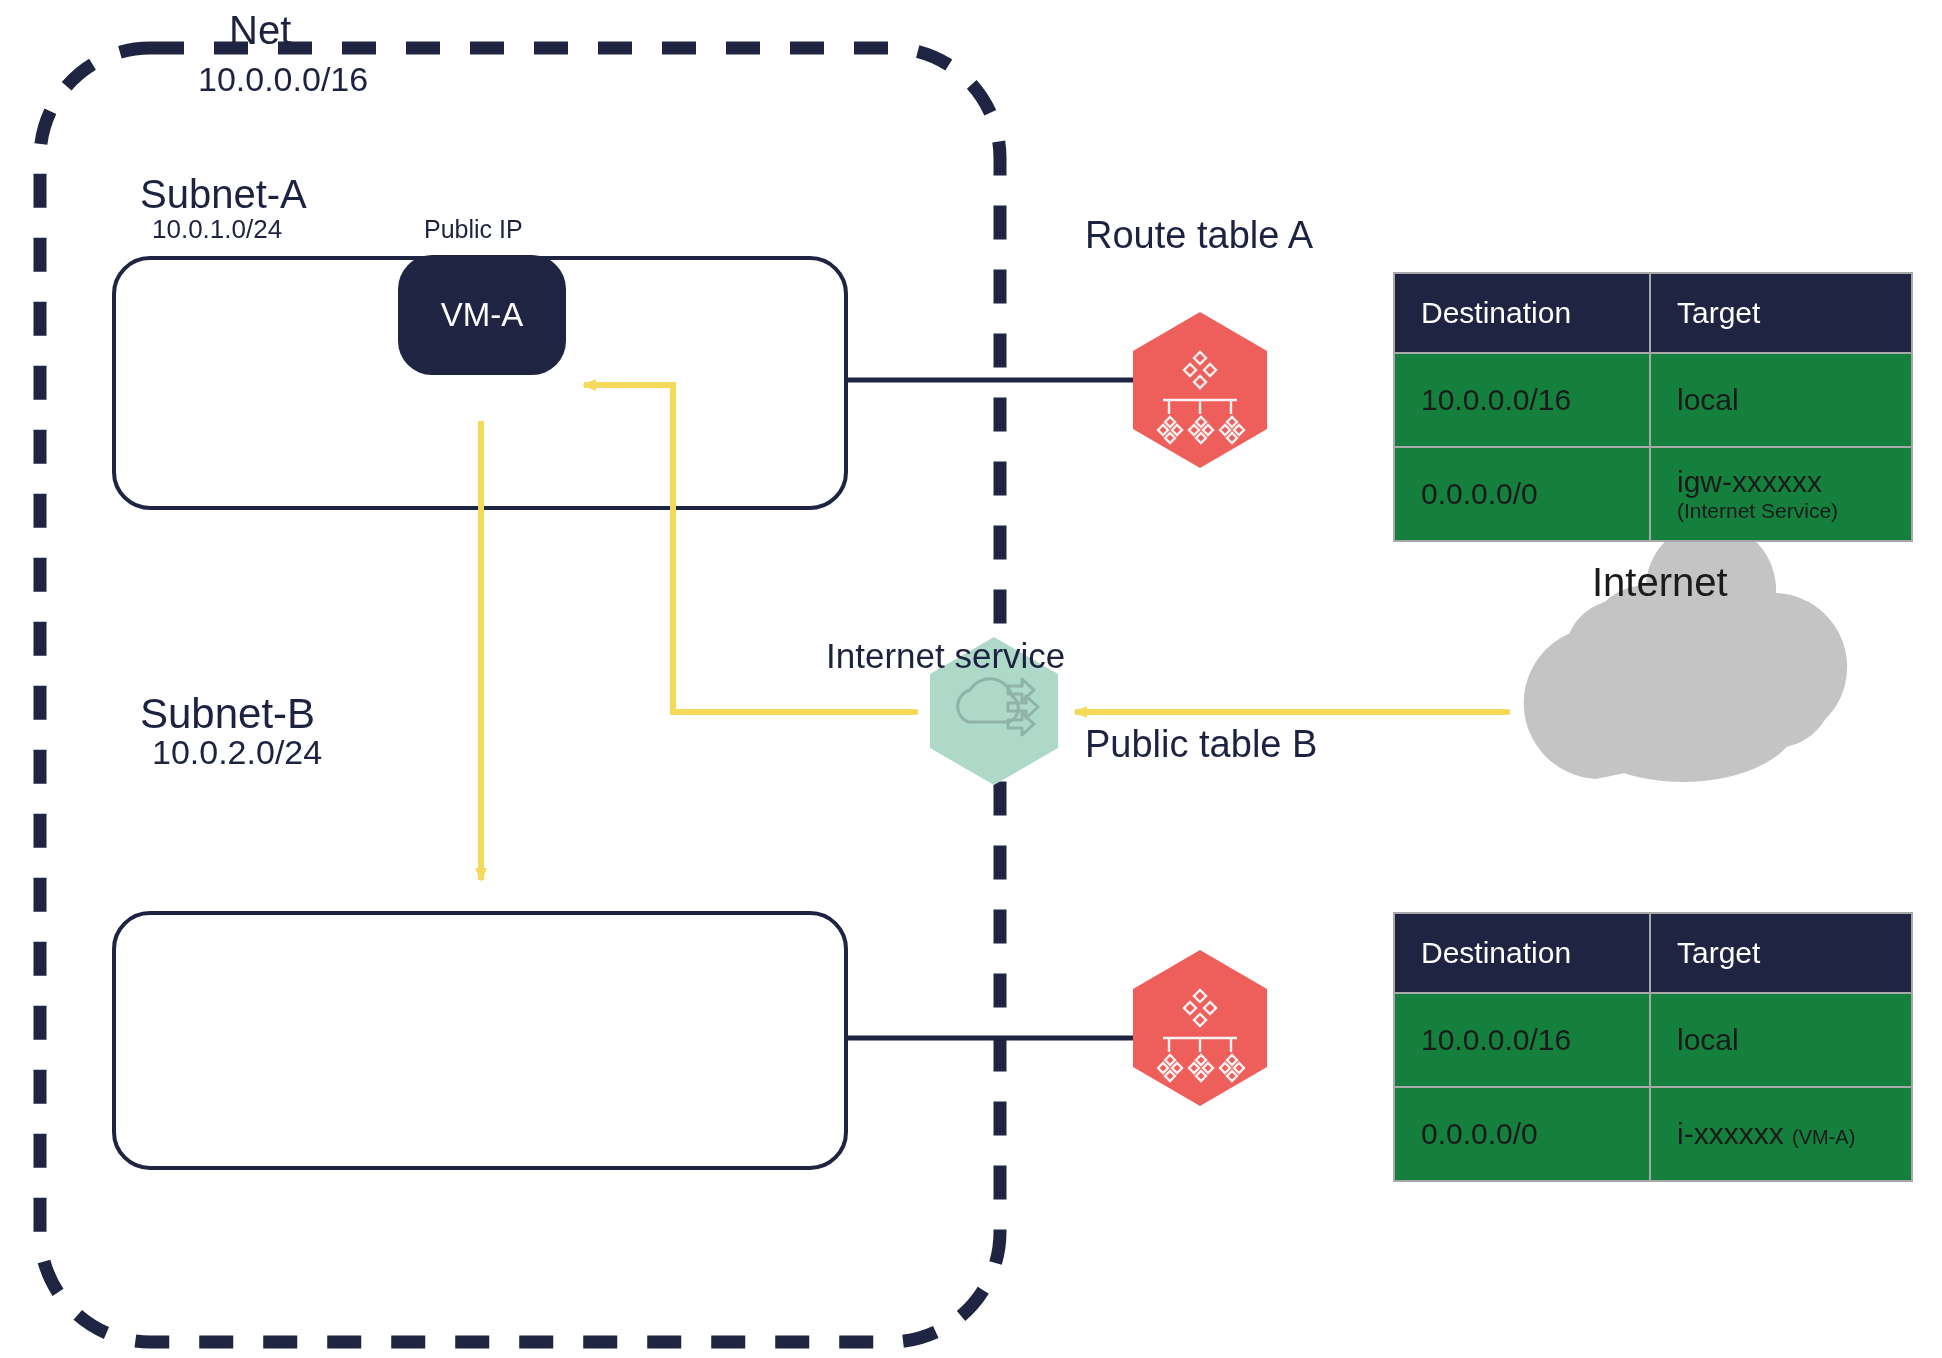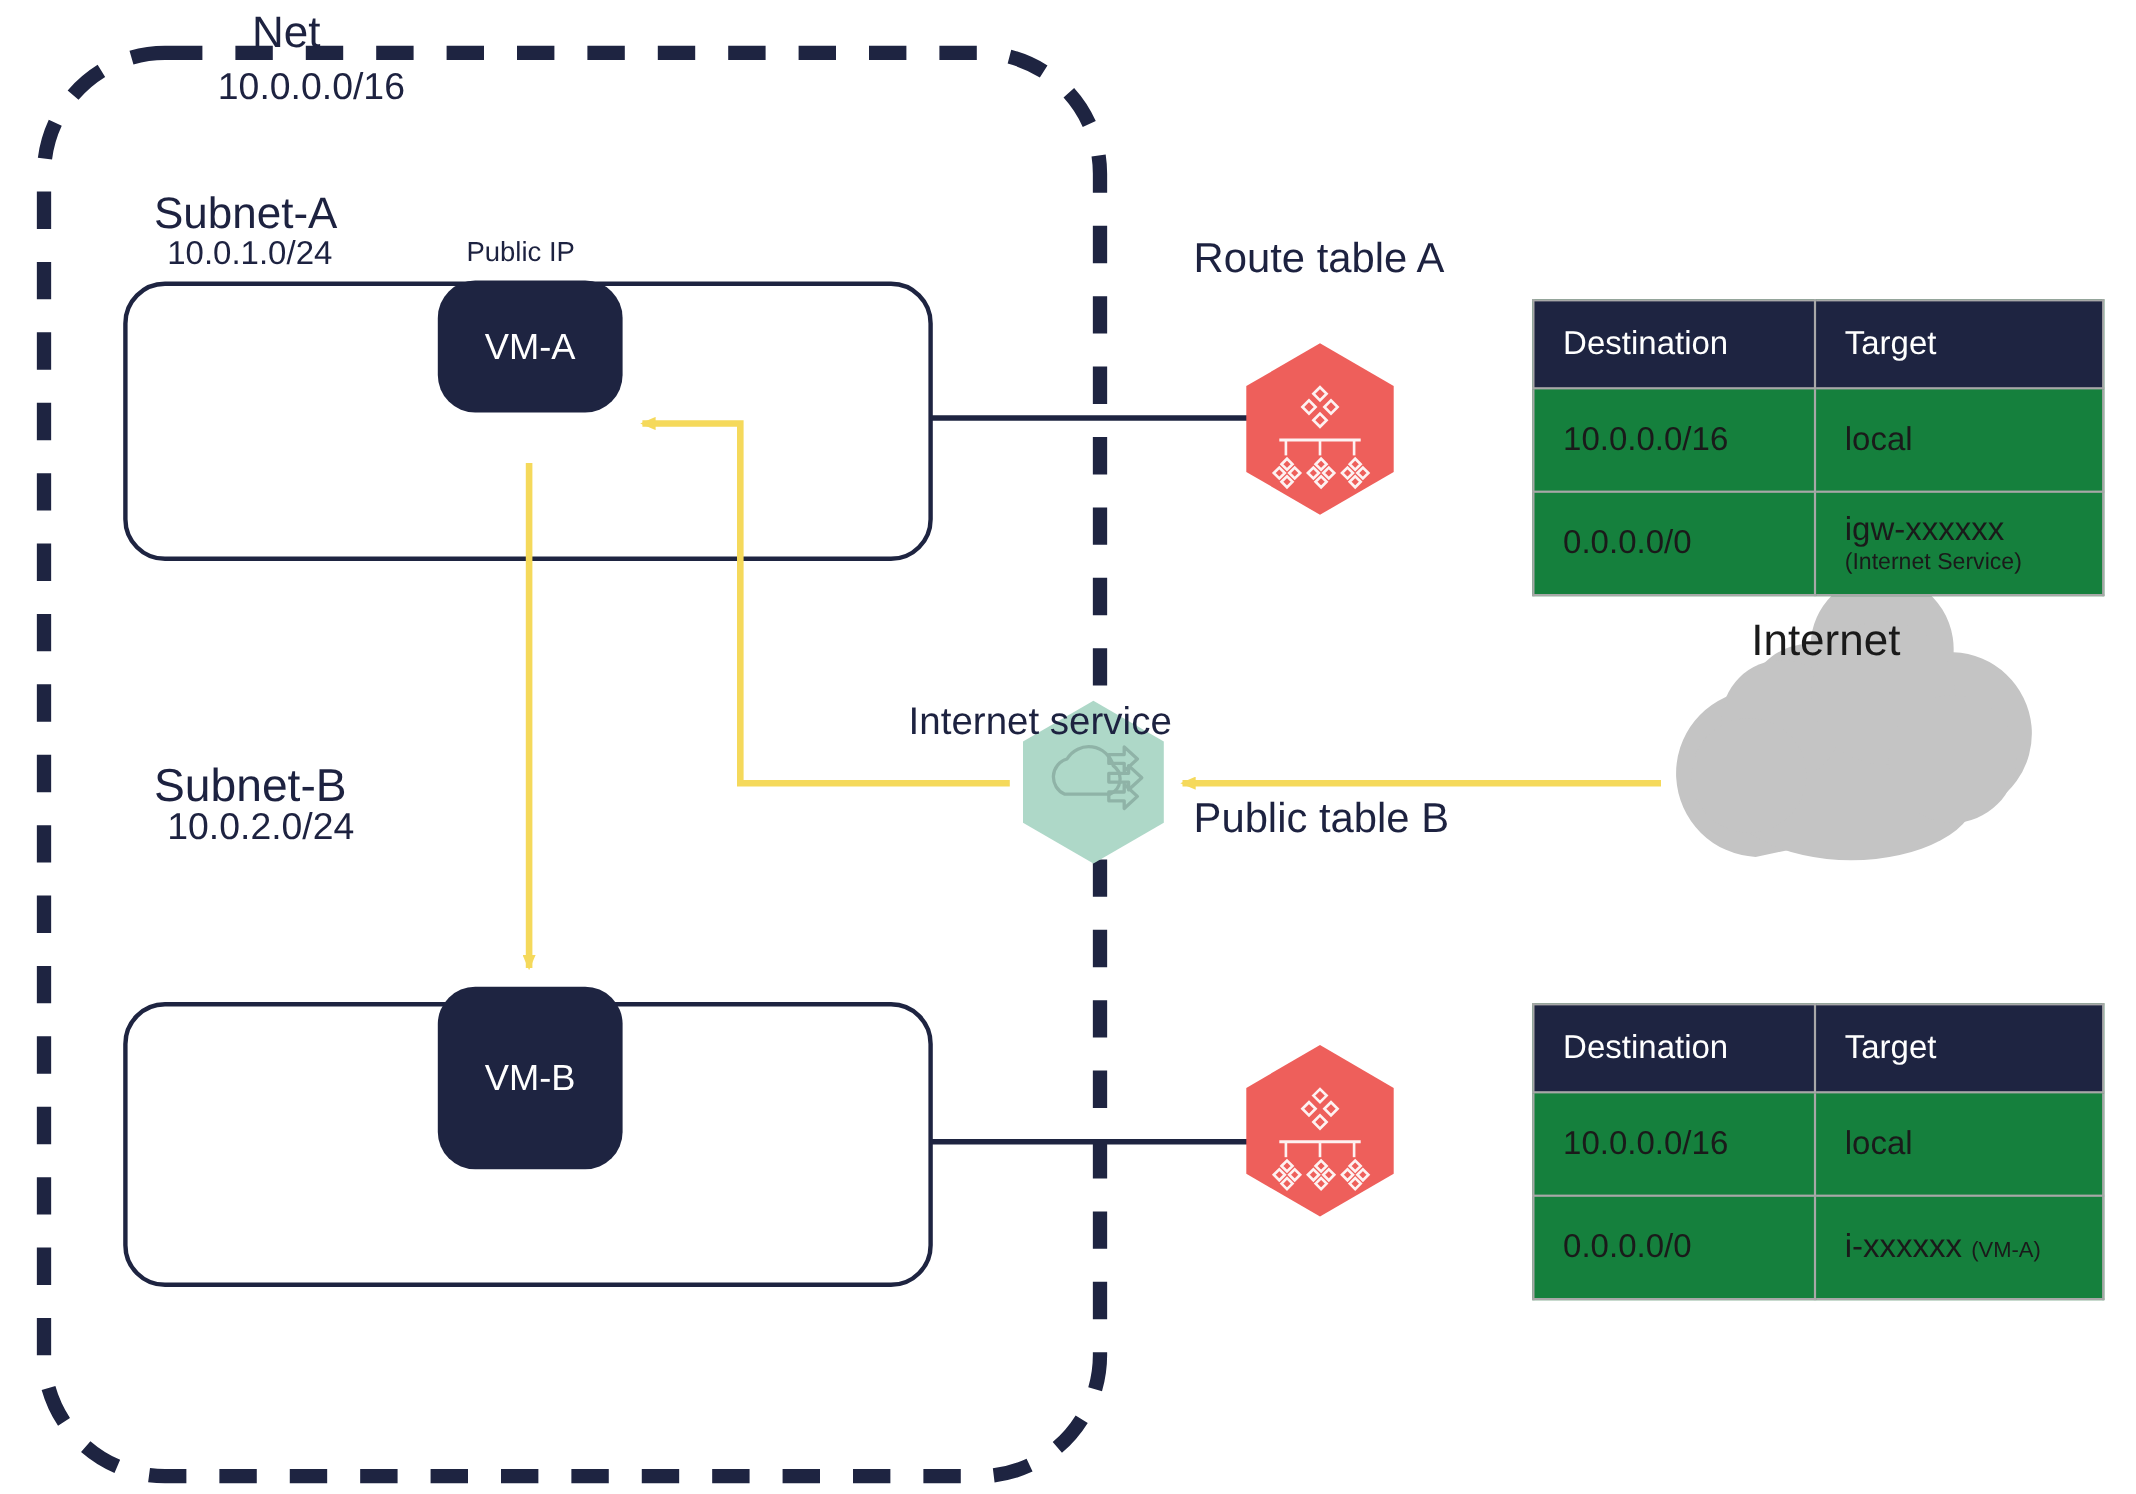--- a/index.html
+++ b/index.html
@@ -30,21 +30,21 @@
   }
   .lbl {
     position: absolute;
     white-space: nowrap;
     color: #1d2240;
     font-family: "Liberation Sans", sans-serif;
   }
   .net-title   { font-size: 40px; left: 205px; top: 8px; margin-left: 24px; }
   .net-cidr    { font-size: 34px; left: 198px; top: 60px; }
   .subnet-a-title { font-size: 40px; left: 140px; top: 172px; }
-  .subnet-a-cidr  { font-size: 30px; left: 152px; top: 214px; }
+  .subnet-a-cidr  { font-size: 26px; left: 152px; top: 214px; }
   .subnet-b-title { font-size: 42px; left: 140px; top: 690px; }
   .subnet-b-cidr  { font-size: 34px; left: 152px; top: 733px; }
   .public-ip   { font-size: 25px; left: 424px; top: 215px; }
   .rt-a-title  { font-size: 38px; left: 1085px; top: 214px; }
   .rt-b-title  { font-size: 38px; left: 1085px; top: 723px; }
   .is-title    { font-size: 35px; left: 826px; top: 636px; }
   .internet-lbl{ font-size: 40px; left: 1592px; top: 560px; }
 
   .vmbox {
     position: absolute;
@@ -217,23 +217,20 @@
   <div class="lbl subnet-a-title">Subnet-A</div>
   <div class="lbl subnet-a-cidr">10.0.1.0/24</div>
   <div class="lbl public-ip">Public IP</div>
 
   <div class="lbl subnet-b-title">Subnet-B</div>
   <div class="lbl subnet-b-cidr">10.0.2.0/24</div>
 
   <div class="vmbox" id="vm-a">
     <span>VM-A</span>
   </div>
-  <div class="vmbox" id="vm-b">
-    <span>VM-B</span>
-  </div>
 
   <div class="lbl rt-a-title">Route table A</div>
   <div class="lbl rt-b-title">Public table B</div>
   <div class="lbl is-title">Internet service</div>
   <div class="cloud-text internet-lbl">Internet</div>
 
   <table class="rtable" id="route-table-a">
     <colgroup>
         <col class="c1">
         <col class="c2">

